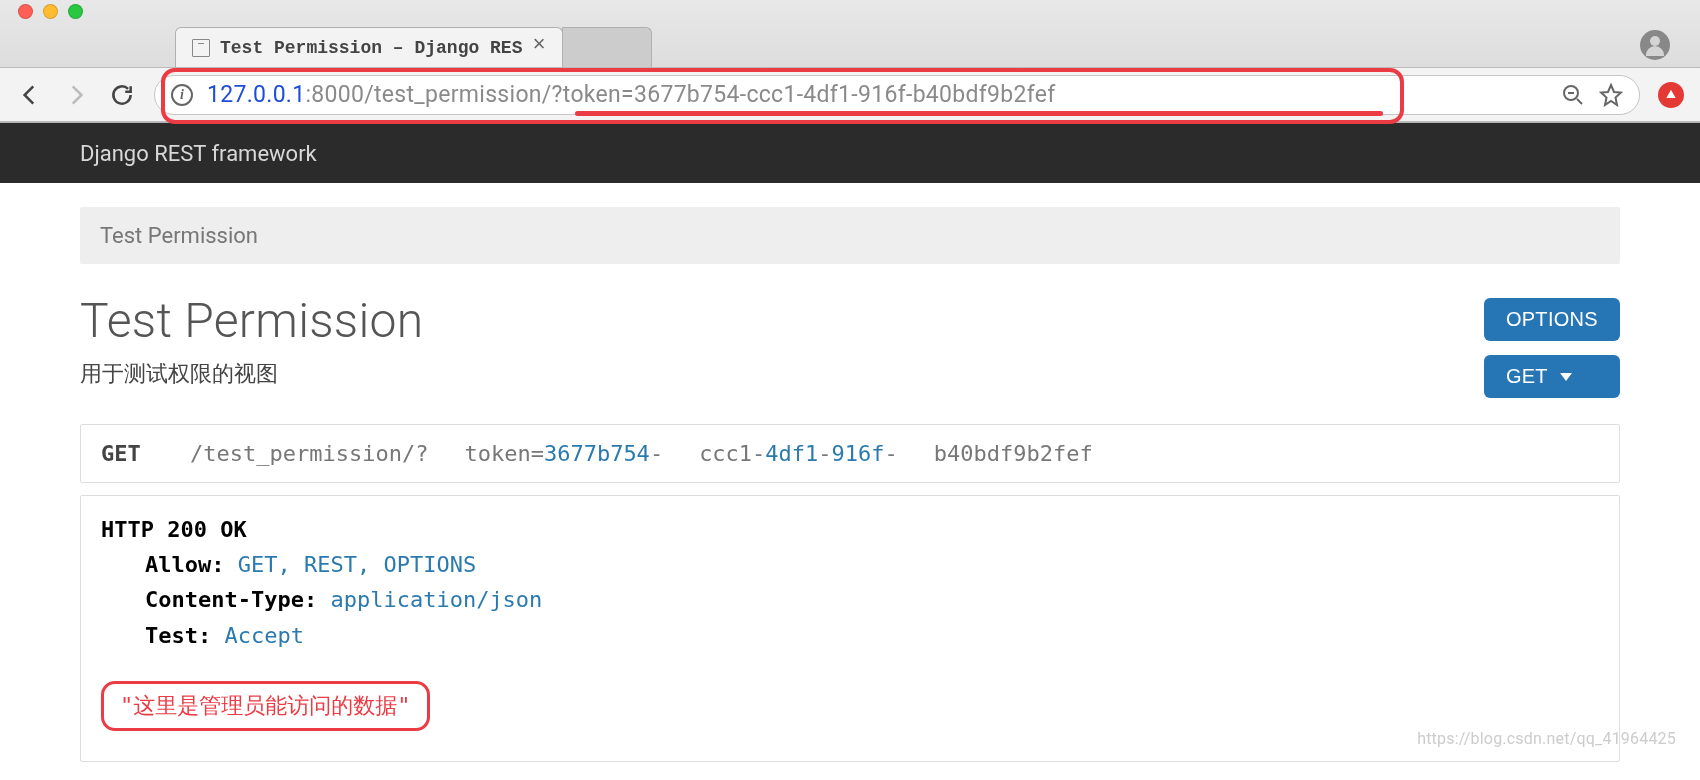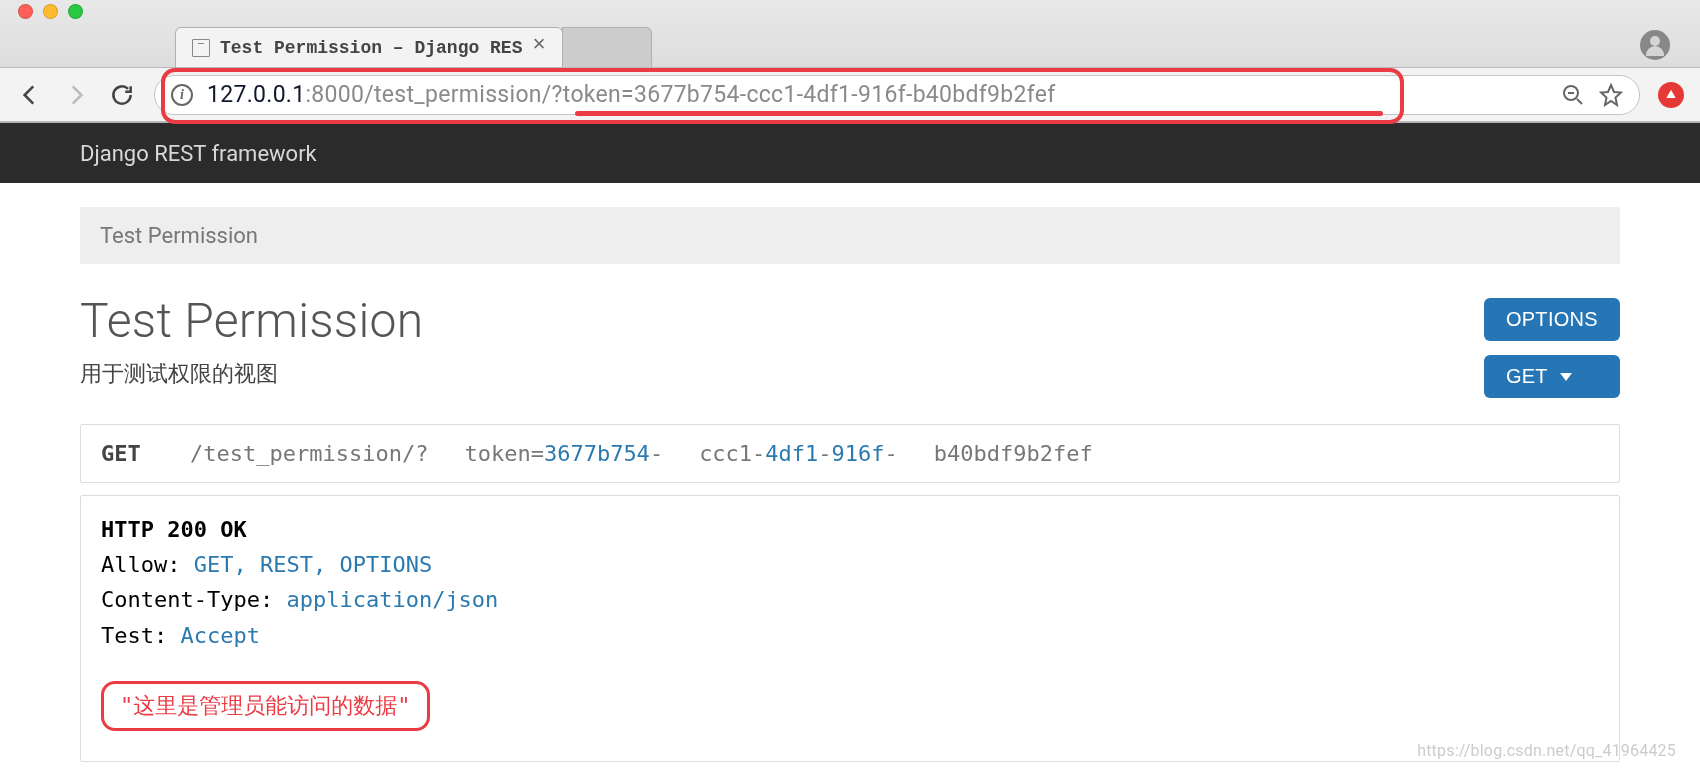--- a/index.html
+++ b/index.html
@@ -120,21 +120,21 @@
       pointer-events: none;
     }
     .addr-info-icon {
       width: 22px; height: 22px; border-radius: 50%; border: 2px solid #666;
       display: flex; align-items: center; justify-content: center;
       font-family: Georgia,serif; font-style: italic; font-size: 14px; font-weight: bold;
       color: #666;
       flex-shrink: 0;
     }
     .addr-text { white-space: nowrap; letter-spacing: 0.3px; }
-    .addr-host { color: #0f172a; }
+    .addr-host { color: #1d4ed8; }
     .addr-path { color: #8a8a8a; }
     .tool-icon { width: 24px; height: 24px; flex-shrink: 0; }
     .red-circle {
       width: 26px; height: 26px; border-radius: 50%; background: #e53935;
       display: flex; align-items: center; justify-content: center; color: #fff;
     }
     .red-circle svg { width: 14px; height: 14px; }
 
     
     .page {
@@ -189,33 +189,33 @@
     .tok-q { color: #777; }
 
     .response-box {
       margin-top: 12px; border: 1px solid #ddd; border-radius: 2px;
       padding: 16px 20px 30px; background: #fff;
       font-family: Menlo, ui-monospace, "SFMono-Regular", Consolas, monospace;
       font-size: 22px; line-height: 1.6;
       position: relative;
     }
     .resp-status { font-weight: 700; }
-    .hdr-key { font-weight: 400; }
+    .hdr-key { font-weight: 700; margin-left: 44px; }
     .hdr-val { color: #2a7ab0; }
 
     .body-highlight {
       display: inline-block; border: 3px solid #eb3b44;
       border-radius: 14px; padding: 8px 16px; color: #eb3b44;
       margin-top: 28px; font-size: 22px;
       font-family: Menlo, ui-monospace, "SFMono-Regular", Consolas, monospace;
       line-height: 1.3;
     }
 
     .watermark {
-      position: fixed; right: 24px; bottom: 20px; color: #ccc;
+      position: fixed; right: 24px; bottom: 32px; color: #ccc;
       font-size: 16px; letter-spacing: 0.2px;
     }
   </style>
 </head>
 <body>
 
 <div class="browser-chrome">
   <div class="mac-titlebar">
     <div class="traffic-lights">
       <div class="traffic-light tl-red"></div>

